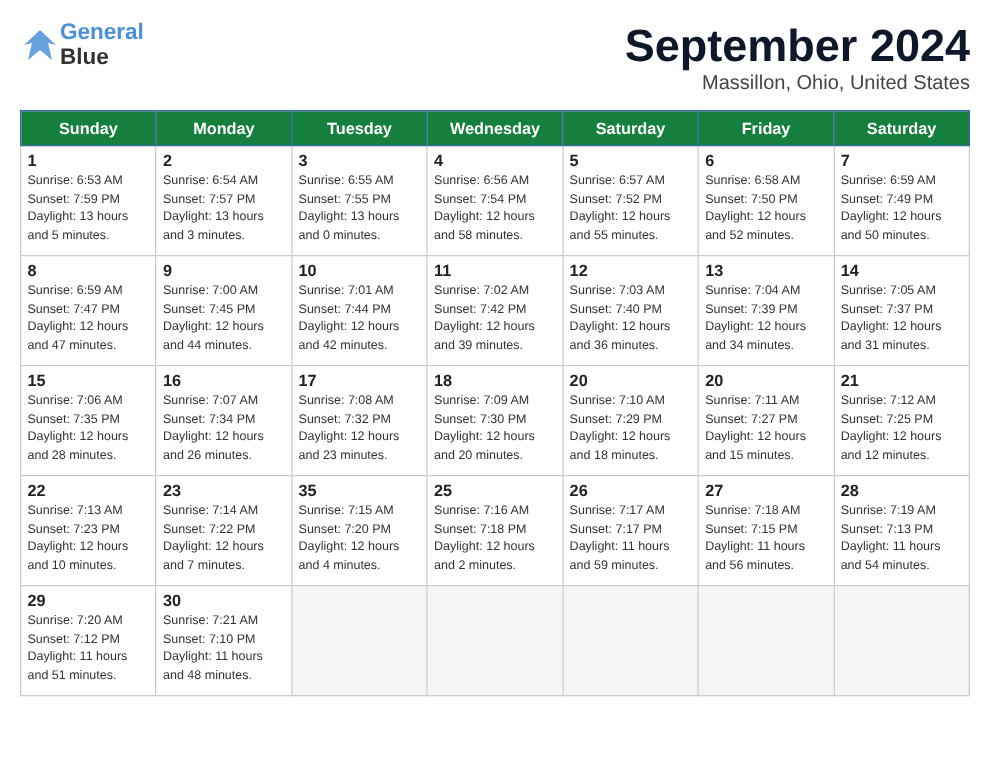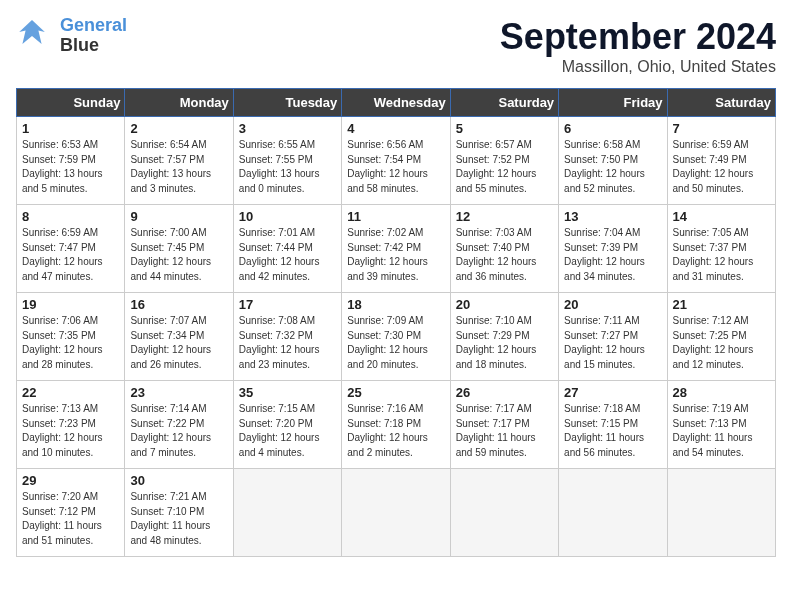--- a/index.html
+++ b/index.html
@@ -11,21 +11,22 @@
       padding: 16px;
     }
     .header {
       display: flex;
       justify-content: space-between;
       align-items: flex-start;
       margin-bottom: 12px;
     }
     .logo {
       display: flex;
-      gap: 12px;
+      align-items: center;
+      gap: 0;
     }
     .logo-text {
       font-size: 18px;
       font-weight: bold;
       color: #333;
       line-height: 1.1;
     }
     .logo-text span {
       color: #4a90d9;
     }
@@ -44,26 +45,26 @@
     .location {
       font-size: 16px;
       color: #444;
     }
     .calendar {
       width: 100%;
       border-collapse: collapse;
       border: 1px solid #ccc;
     }
     .calendar th {
-      background: #404040;
+      background: #15803d;
       color: #fff;
       font-size: 13px;
       font-weight: bold;
       padding: 6px 4px;
-      text-align: right;
+      text-align: center;
       border: 1px solid #3a6ab0;
     }
     .calendar td {
       border: 1px solid #ccc;
       vertical-align: top;
       padding: 4px 5px;
       font-size: 10.5px;
       color: #222;
       min-width: 100px;
       height: 88px;
@@ -231,21 +232,21 @@
         <span class="day-num">14</span>
         <div class="day-info">
           Sunrise: 7:05 AM<br>
           Sunset: 7:37 PM<br>
           Daylight: 12 hours and 31 minutes.
         </div>
       </td>
       </tr>
       <tr class="week-row">
         <td>
-        <span class="day-num">19</span>
+        <span class="day-num">15</span>
         <div class="day-info">
           Sunrise: 7:06 AM<br>
           Sunset: 7:35 PM<br>
           Daylight: 12 hours and 28 minutes.
         </div>
       </td>
         <td>
         <span class="day-num">16</span>
         <div class="day-info">
           Sunrise: 7:07 AM<br>

